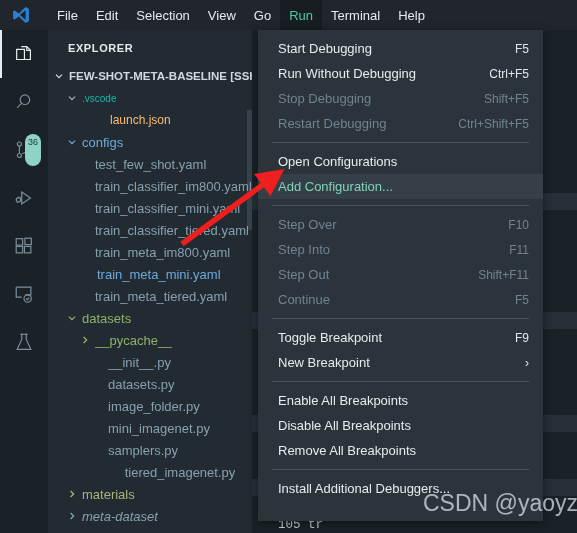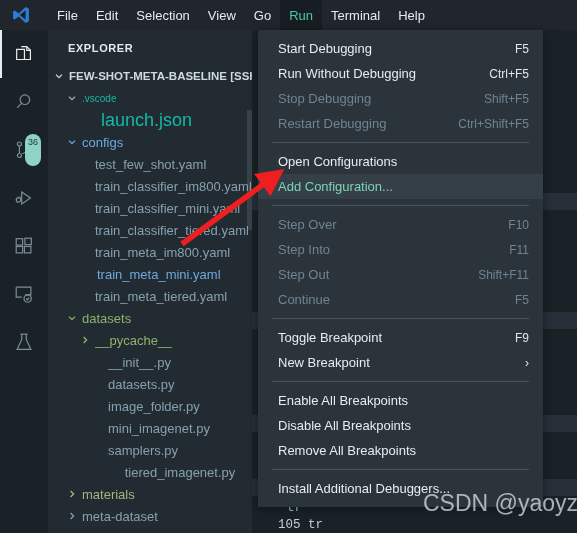--- a/index.html
+++ b/index.html
@@ -170,21 +170,21 @@
     background: #273039;
   }
 
   
   .menu {
     position: absolute;
     left: 258px; top: 30px;
     width: 285px;
     background: #2b343b;
     z-index: 50;
-    padding: 6px 0 0 0;
+    padding: 6px 0 14px 0;
     box-shadow: 0 2px 10px rgba(0,0,0,0.45);
   }
   .menu-item {
     height: 25px;
     display: flex;
     align-items: center;
     padding: 0 14px 0 20px;
     font-size: 13px;
     color: #e6ecf1;
     cursor: pointer;
@@ -352,21 +352,21 @@
         <div class="row" style="padding-left: 17px;">
           <span class="chev">
             <svg width="10" height="10" viewBox="0 0 10 10" fill="none" stroke="#9fb3bf" stroke-width="1.3">
               <path d="M2 3.6 5 6.6 8 3.6"></path>
             </svg>
           </span>
           <span class="lbl" style="color: #14b8a6; font-size: 10px; margin-left: 3px;">.vscode</span>
         </div>
         <div class="row" style="padding-left: 30px;">
           <span class="chev blank">&nbsp;</span>
-          <span class="lbl" style="color: #14b8a6; font-size: 18px; margin-left: 9px;">launch.json</span>
+          <span class="lbl" style="color: #fdba74; font-size: 12px; margin-left: 18px;">launch.json</span>
         </div>
         <div class="row" style="padding-left: 17px;">
           <span class="chev">
             <svg width="10" height="10" viewBox="0 0 10 10" fill="none" stroke="#6fa8dc" stroke-width="1.3">
               <path d="M2 3.6 5 6.6 8 3.6"></path>
             </svg>
           </span>
           <span class="lbl" style="color: rgb(111, 168, 220); font-size: 13px; margin-left: 3px;">configs</span>
         </div>
         <div class="row" style="padding-left: 30px;">
@@ -438,21 +438,21 @@
           <span class="lbl" style="color: rgb(134, 160, 174); font-size: 13px; margin-left: 3px;">tiered_imagenet.py</span>
         </div>
         <div class="row" style="padding-left: 17px;">
           <span class="chev">
             <svg width="10" height="10" viewBox="0 0 10 10" fill="none" stroke="#a9b37e" stroke-width="1.3">
               <path d="M3.6 2 6.6 5 3.6 8"></path>
             </svg>
           </span>
           <span class="lbl" style="color: rgb(169, 179, 126); font-size: 13px; margin-left: 3px;">materials</span>
         </div>
-        <div class="row" style="padding-left: 17px;">
+        <div class="row" style="padding-left: 17px; font-style: italic;">
           <span class="chev">
             <svg width="10" height="10" viewBox="0 0 10 10" fill="none" stroke="#86a0ae" stroke-width="1.3">
               <path d="M3.6 2 6.6 5 3.6 8"></path>
             </svg>
           </span>
           <span class="lbl" style="color: rgb(134, 160, 174); font-size: 13px; margin-left: 3px;">meta-dataset</span>
         </div>
       </div>
     <div class="sb-scroll"></div>
   </div>

